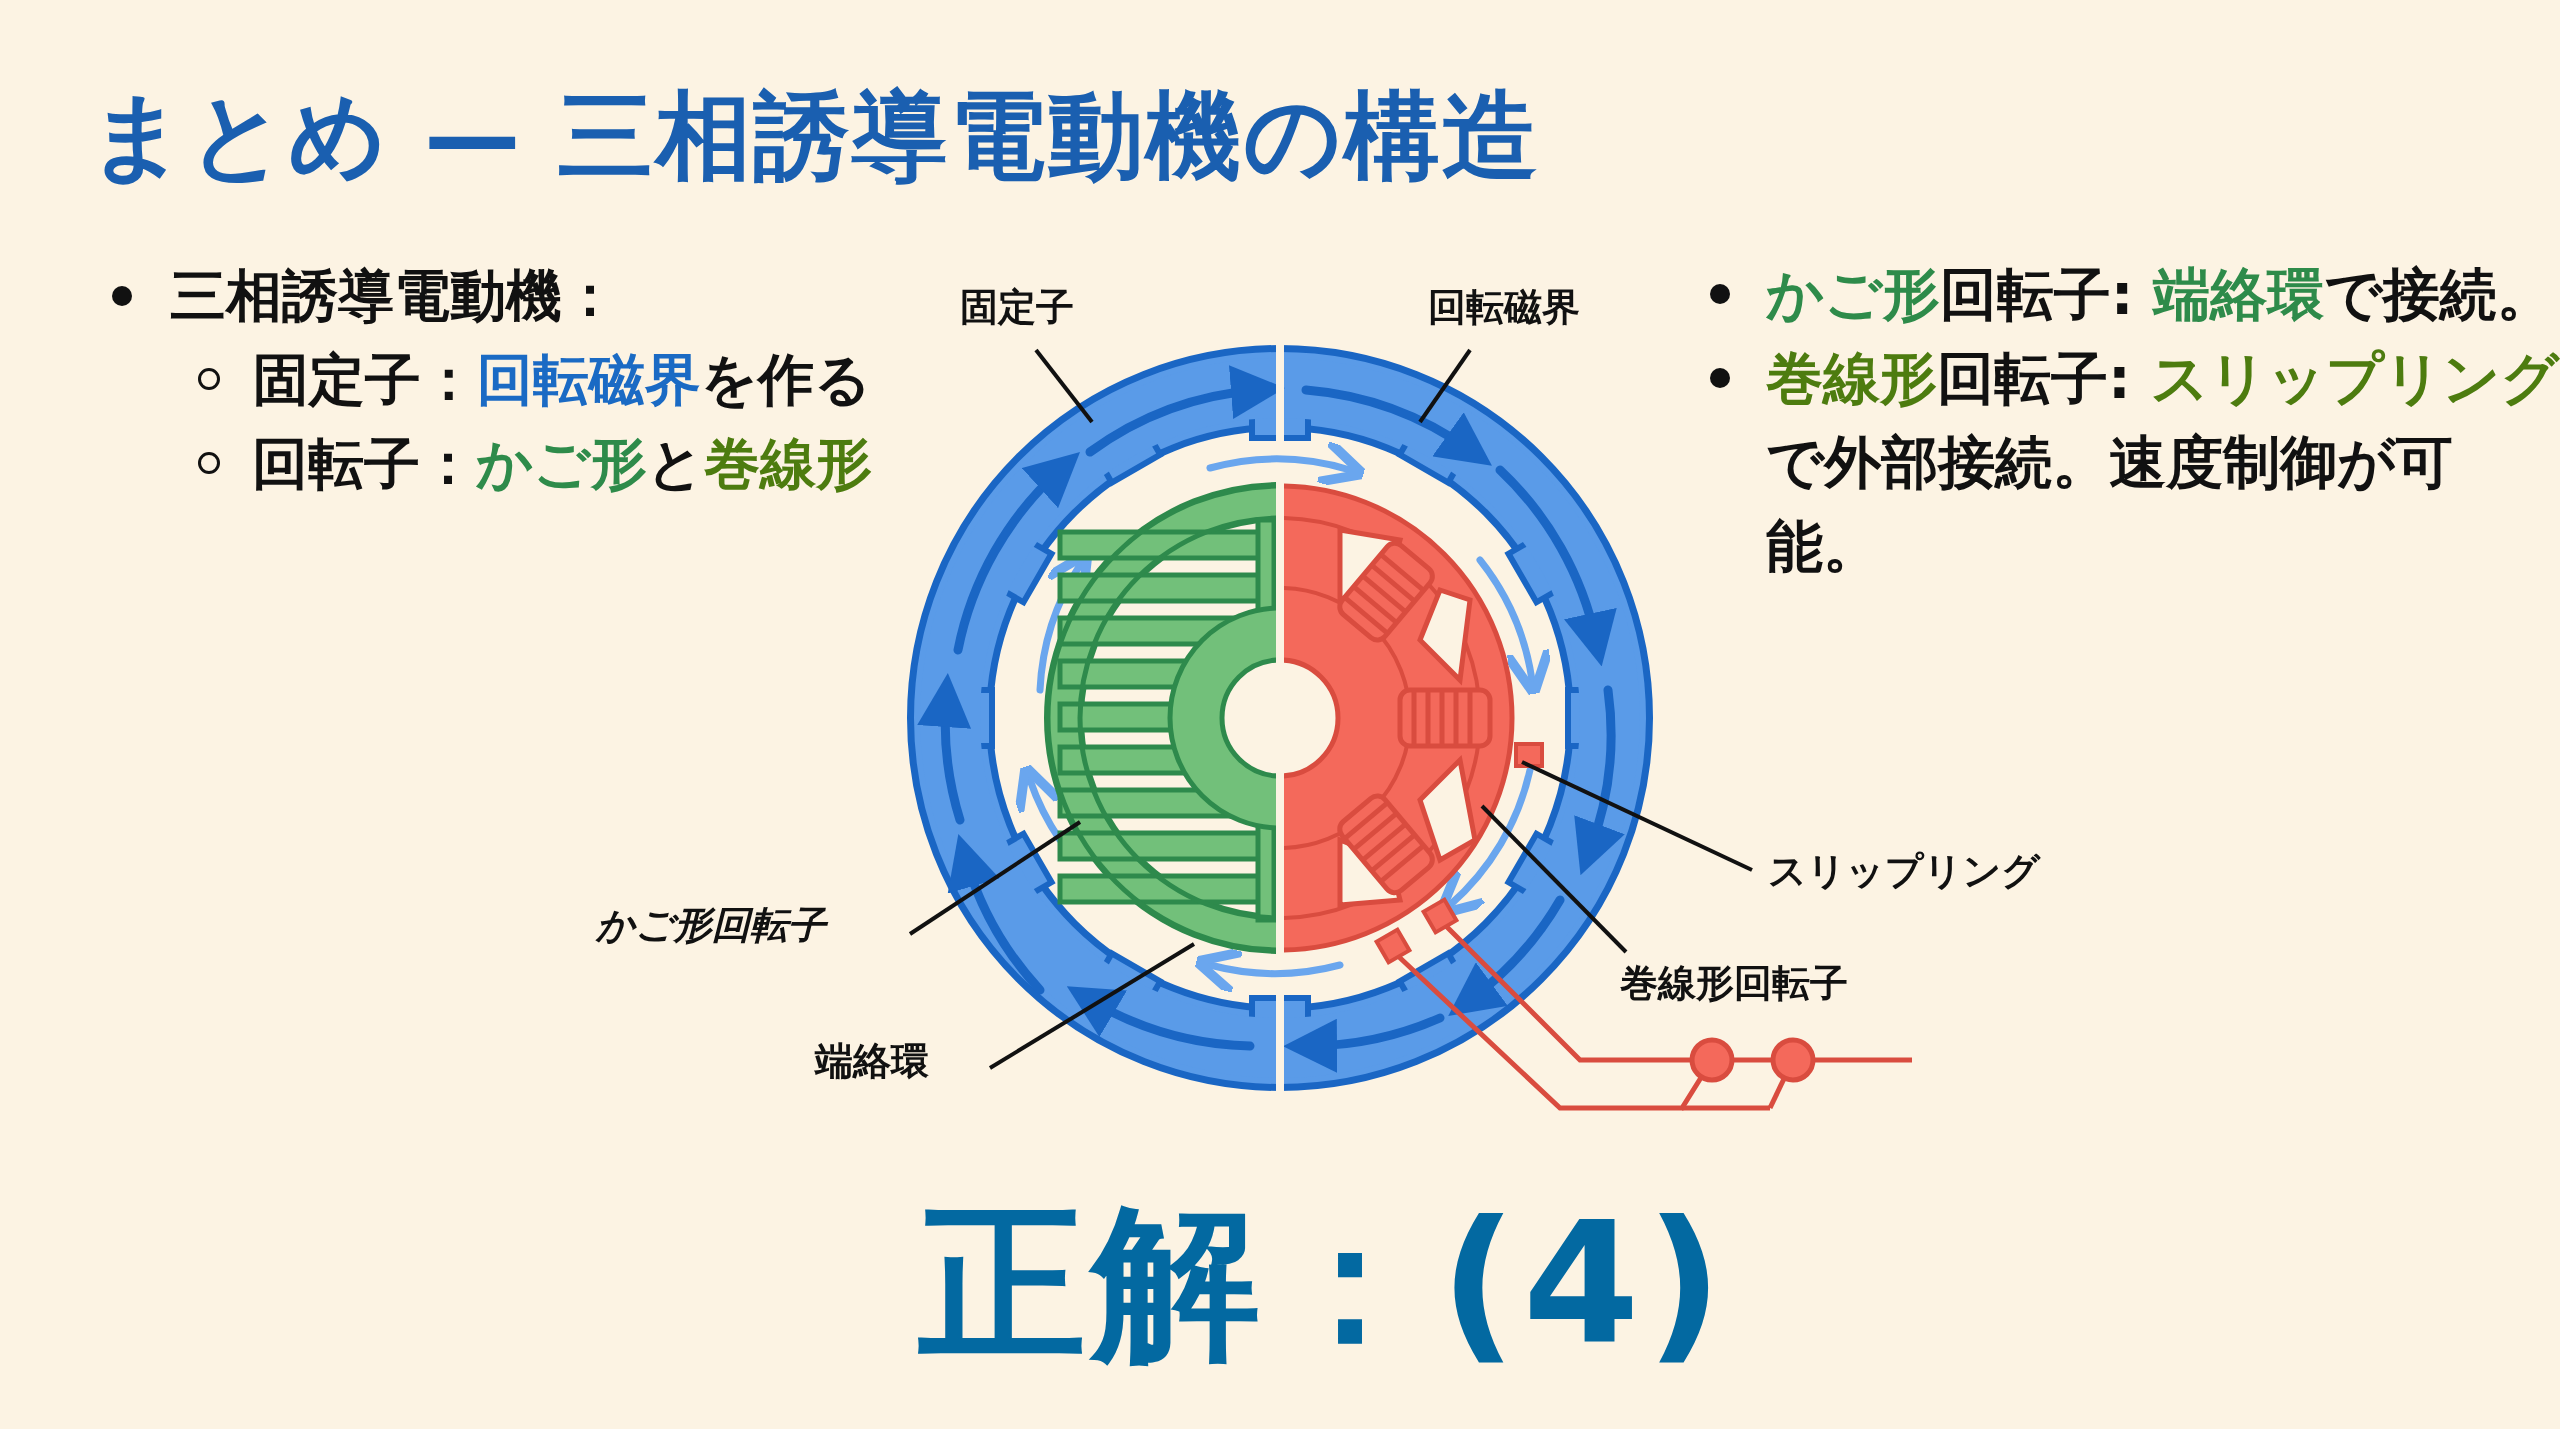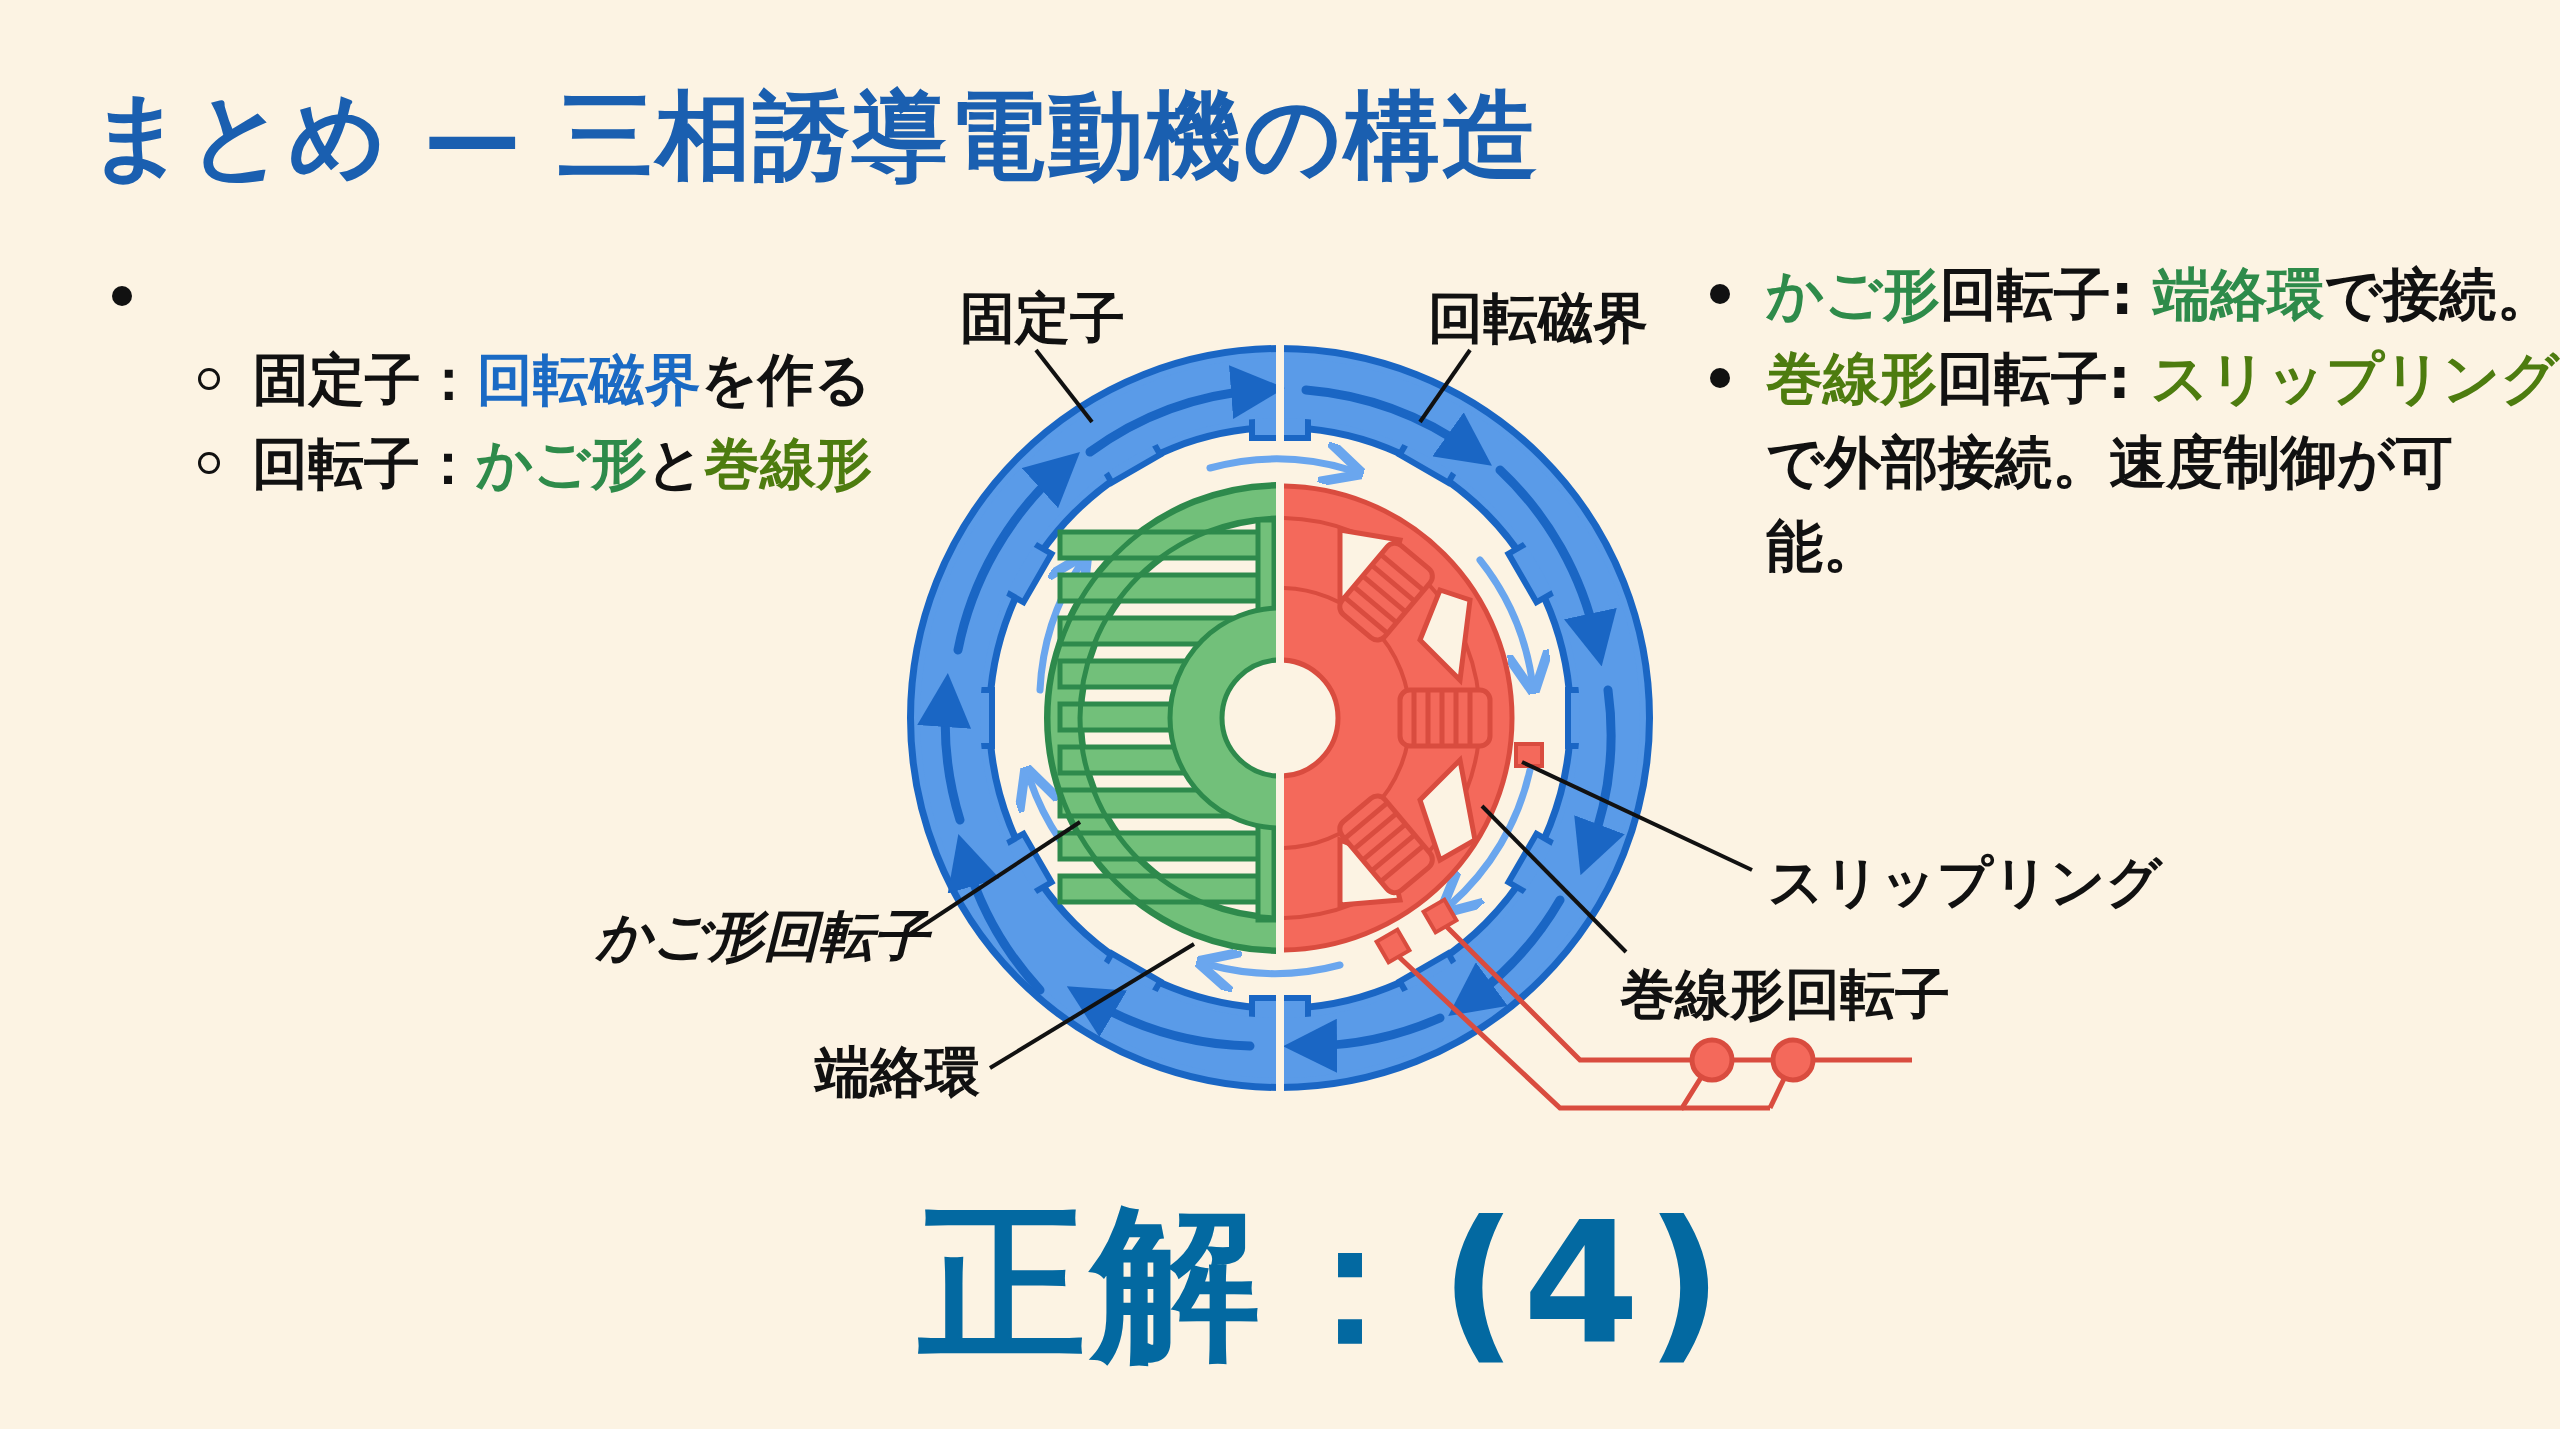--- a/index.html
+++ b/index.html
@@ -30,35 +30,36 @@
     width: 22px; height: 22px;
   }
   .right-list { left: 1700px; top: 252px; font-size: 57px; width: 840px; }
   .right-list .row { height: 84px; line-height: 84px; position: relative; padding-left: 66px; }
   .right-list .bullet-dot { left: 10px; }
   .c-blue { color: #1a6ac4; }
   .c-green { color: #2e8b4a; }
   .c-red { color: #4d7c0f; }
   .diagram { position: absolute; left: 0; top: 0; width: 2560px; height: 1429px; }
   .label {
-    position: absolute; font-size: 55px; font-weight: bold; white-space: nowrap; color: #111;
+    position: absolute; font-size: 38px; font-weight: bold; white-space: nowrap; color: #111;
   }
   .answer {
     position: absolute; left: 918px; top: 1172px;
     font-size: 168px; font-weight: bold; color: #0369a1; white-space: nowrap; letter-spacing: 6px;
   }
 </style>
 </head>
 <body>
 
 <div class="title">まとめ — 三相誘導電動機の構造</div>
 
 <div class="list left-list">
   <div class="row top">
     <span class="bullet-dot" style="left:4px"></span>
+    <span>三相誘導電動機：</span>
   </div>
   <div class="row sub">
     <span class="bullet-ring"></span>
     <span>固定子：</span><span class="c-blue">回転磁界</span><span>を作る</span>
   </div>
   <div class="row sub">
     <span class="bullet-ring"></span>
     <span>回転子：</span><span class="c-green">かご形</span><span>と</span><span class="c-red">巻線形</span>
   </div>
 </div>

